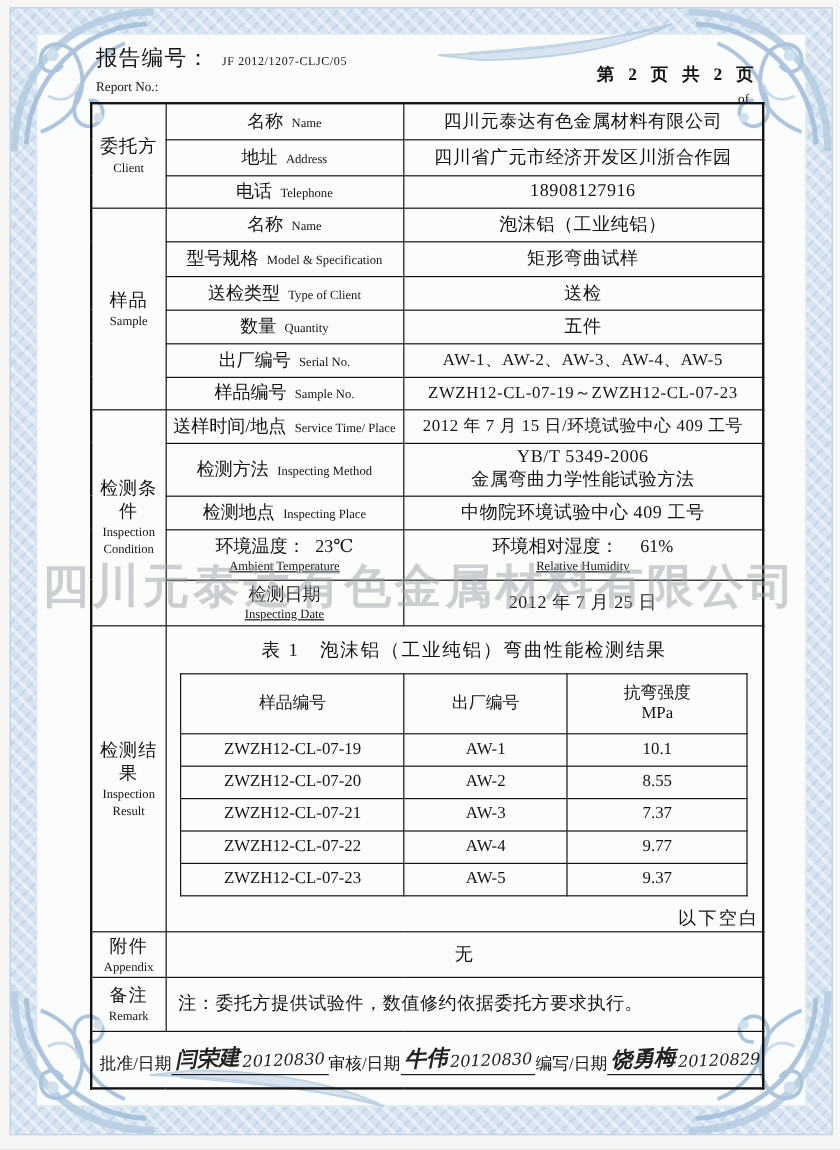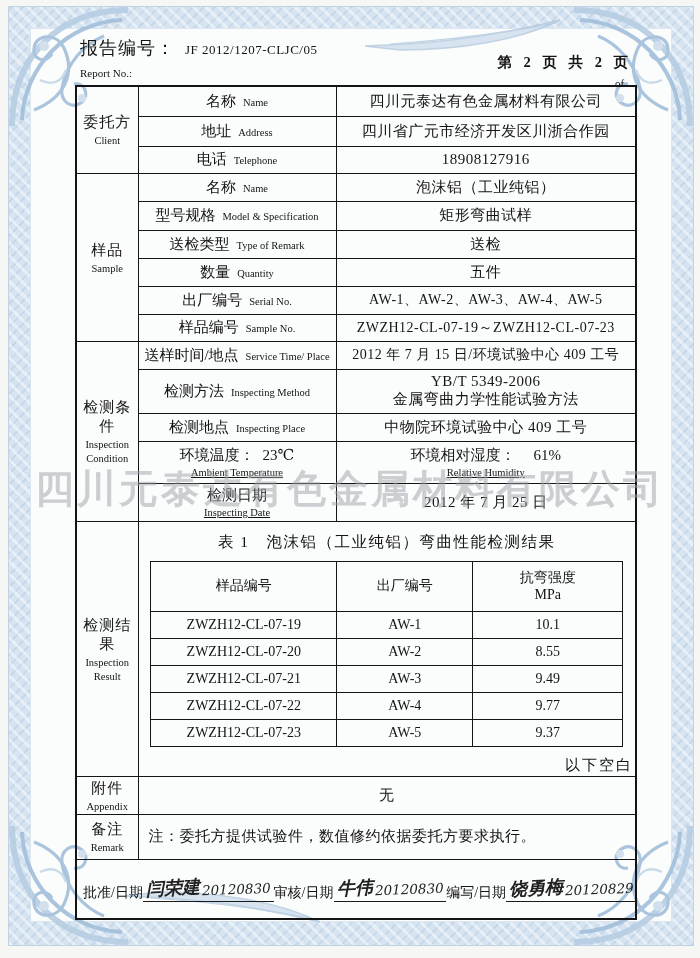--- a/index.html
+++ b/index.html
@@ -32,21 +32,21 @@
   .corner.tl { left:4px;  top:2px; }
   .corner.tr { right:2px; top:2px;  transform:scaleX(-1); }
   .corner.bl { left:4px;  bottom:8px; transform:scaleY(-1); }
   .corner.br { right:2px; bottom:8px; transform:scale(-1,-1); }
   .feather { position:absolute; width:220px; height:40px; z-index:2; opacity:.8; pointer-events:none; }
   .feather.top { left:360px; top:14px; }
   .feather.bottom { left:120px; bottom:30px; transform:scaleY(-1); }
   
   .hdr-left { position:absolute; left:80px; top:36px; z-index:3; }
   .hdr-report-zh { font-size:18px; font-weight:400; letter-spacing:1px; }
-  .hdr-report-no { font-size:13px; letter-spacing:.5px; margin-left:10px; }
+  .hdr-report-no { font-size:10px; letter-spacing:.5px; margin-left:10px; }
   .hdr-report-en { font-size:11px; margin-top:7px; }
   .hdr-right { position:absolute; right:68px; top:40px; z-index:3; text-align:center;margin-top:13px; }
   .hdr-page { font-size:14.5px; font-weight:700; letter-spacing:4px; }
   .hdr-of { font-size:11px; margin-top:5px; margin-left:110px; }
   
   .watermark {
     position:absolute; left:0; right:0; top:462px; z-index:6;
     text-align:center; font-size:39px; font-weight:600;
     letter-spacing:3px; color:#9ca3a8; opacity:.5;
     pointer-events:none; white-space:nowrap;
@@ -75,21 +75,21 @@
   table.inner {
     border-collapse:collapse; table-layout:fixed; margin:0 auto; width:472px;
     border:1.5px solid #141414;
   }
   table.inner td { border:1.2px solid #141414; font-size:14px; text-align:center; vertical-align:middle; }
   table.inner tr.ihead { height:50px; }
   table.inner tr.irow  { height:27px; }
   .blank-note { font-size:15px; letter-spacing:2px; text-align:right; margin-top:9px; }
   .remark-val { text-align:left !important; padding-left:10px !important; font-size:15px; }
   
-  .sig-cell { padding:16px 6px !important;border-radius:24px; }
+  .sig-cell { padding:4px 6px !important;border-radius:24px; }
   .sig-wrap { display:flex; align-items:center; justify-content:space-between; }
   .sig-group { display:flex; align-items:flex-end; }
   .sig-label { font-size:14px; white-space:nowrap; }
   .sig-line { border-bottom:1.8px solid #1a1a1a; padding:0 3px 1px 3px; white-space:nowrap; }
   .handwrite {
     display:inline-block; font-family:"DejaVu Serif",serif; font-style:italic; font-weight:700;
     font-size:18px; transform:rotate(-3deg); color:#222;
   }
   .handdate {
     display:inline-block; font-family:"DejaVu Serif",serif; font-style:italic;
@@ -199,21 +199,21 @@
         <div class="sec-en">Sample</div>
       </td>
       <td><span class="zh">名称</span><span class="en">Name</span></td>
       <td class="val">泡沫铝（工业纯铝）</td>
     </tr>
     <tr class="h29">
       <td><span class="zh">型号规格</span><span class="en">Model &amp; Specification</span></td>
       <td class="val">矩形弯曲试样</td>
     </tr>
     <tr class="h28">
-      <td><span class="zh">送检类型</span><span class="en">Type of Remark</span></td>
+      <td><span class="zh">送检类型</span><span class="en">Type of Client</span></td>
       <td class="val">送检</td>
     </tr>
     <tr class="h28">
       <td><span class="zh">数量</span><span class="en">Quantity</span></td>
       <td class="val">五件</td>
     </tr>
     <tr class="h28">
       <td><span class="zh">出厂编号</span><span class="en">Serial No.</span></td>
       <td class="val val-sm">AW-1、AW-2、AW-3、AW-4、AW-5</td>
     </tr>
@@ -289,21 +289,21 @@
             <td>10.1</td>
           </tr>
           <tr class="irow">
             <td>ZWZH12-CL-07-20</td>
             <td>AW-2</td>
             <td>8.55</td>
           </tr>
           <tr class="irow">
             <td>ZWZH12-CL-07-21</td>
             <td>AW-3</td>
-            <td>9.49</td>
+            <td>7.37</td>
           </tr>
           <tr class="irow">
             <td>ZWZH12-CL-07-22</td>
             <td>AW-4</td>
             <td>9.77</td>
           </tr>
           <tr class="irow">
             <td>ZWZH12-CL-07-23</td>
             <td>AW-5</td>
             <td>9.37</td>

